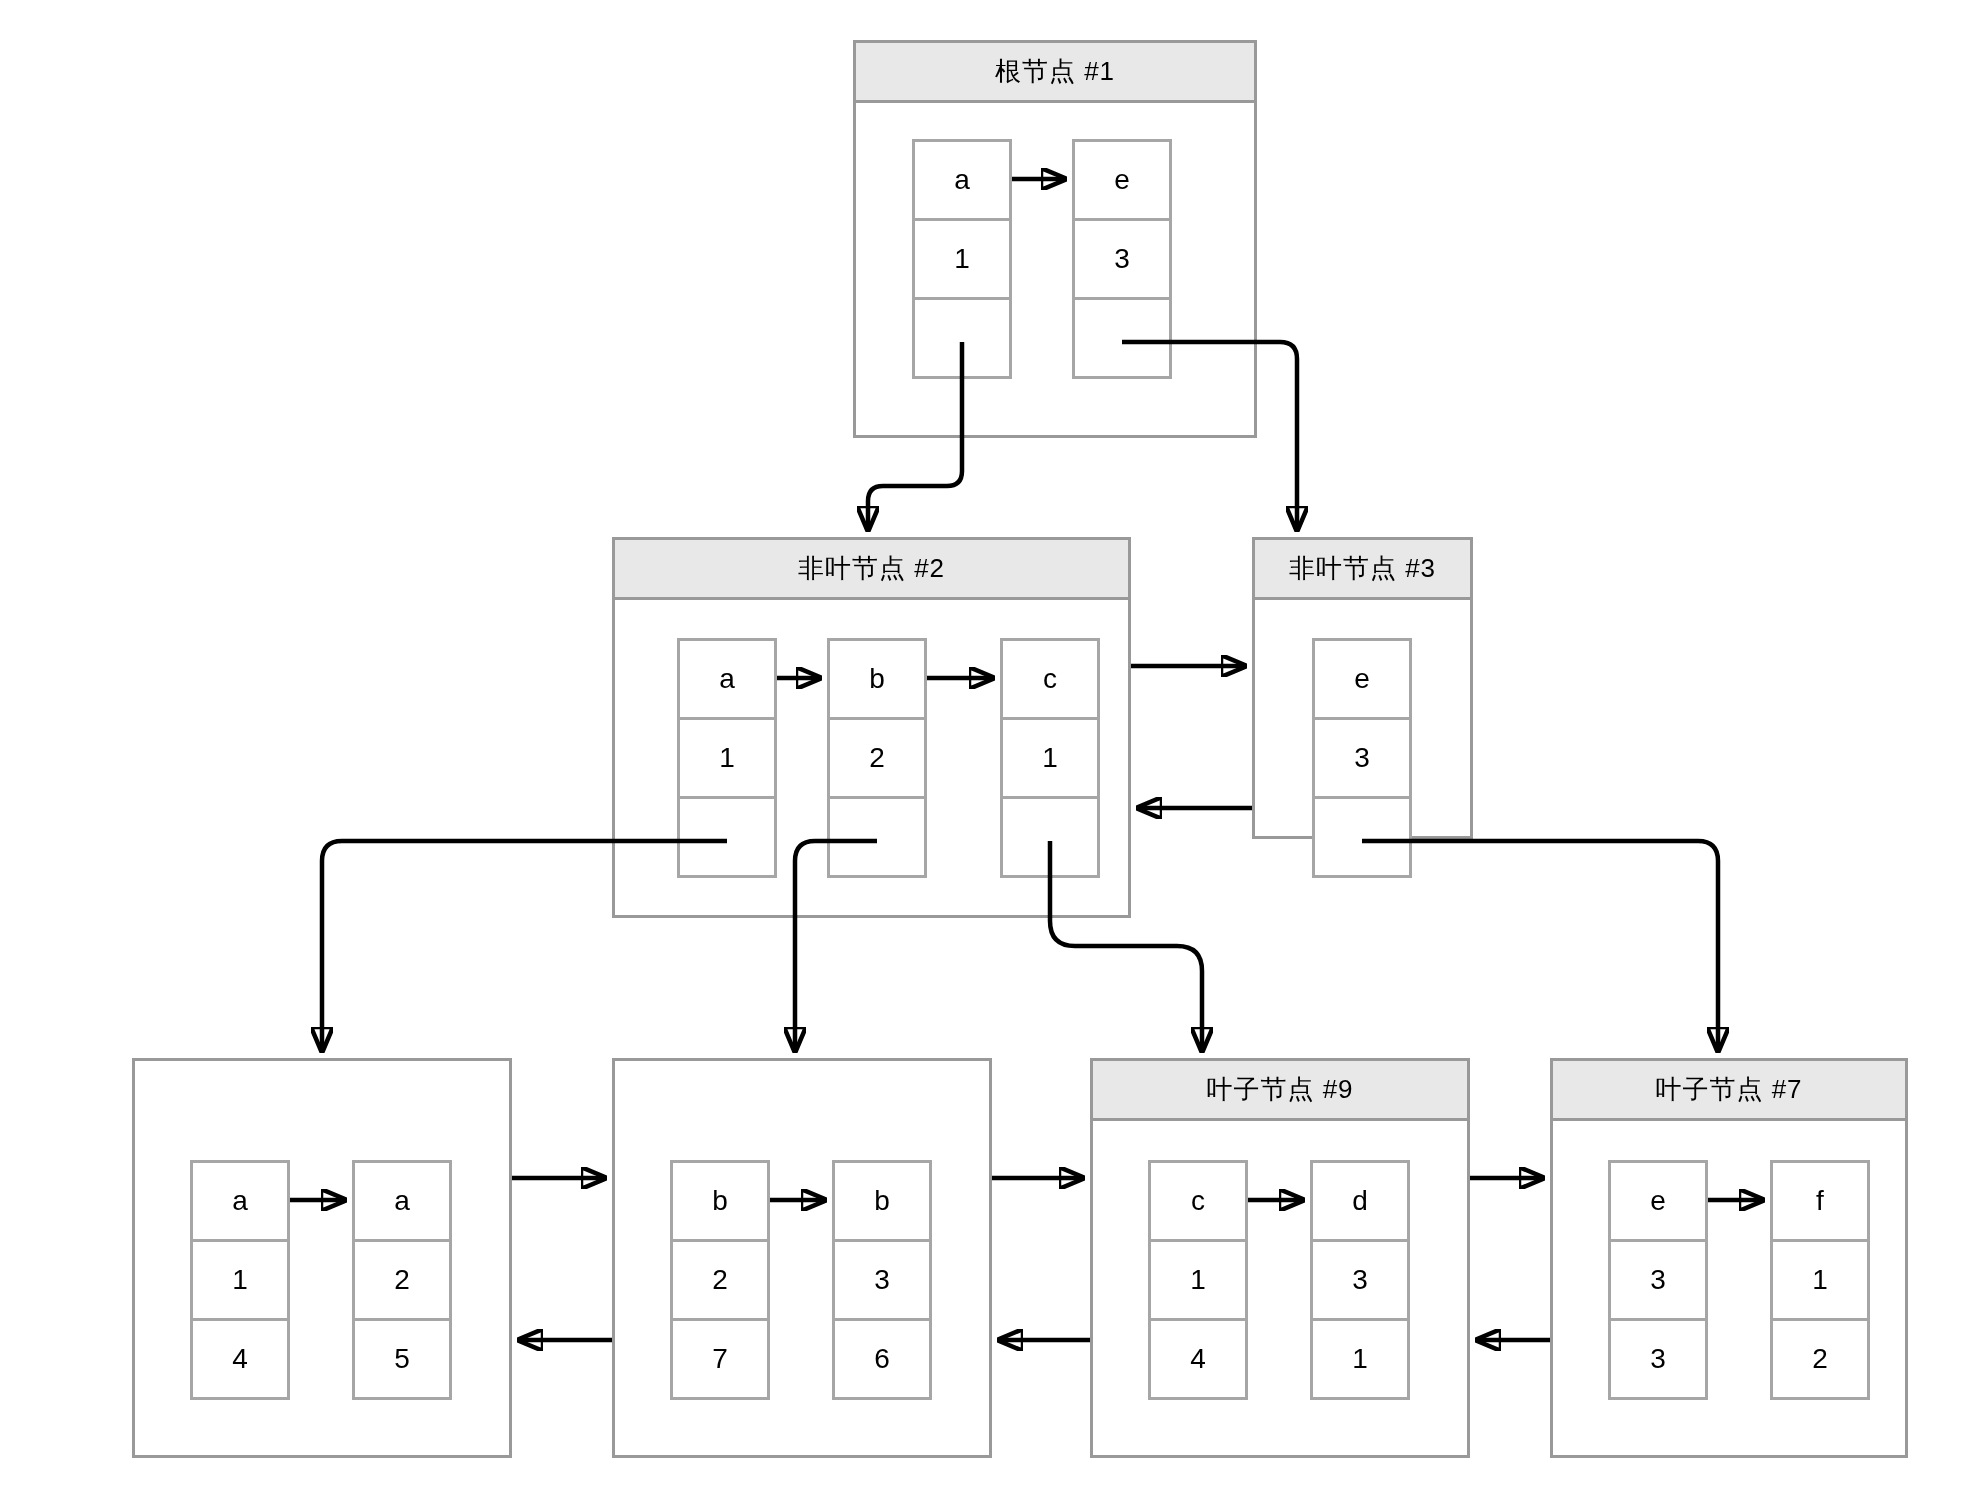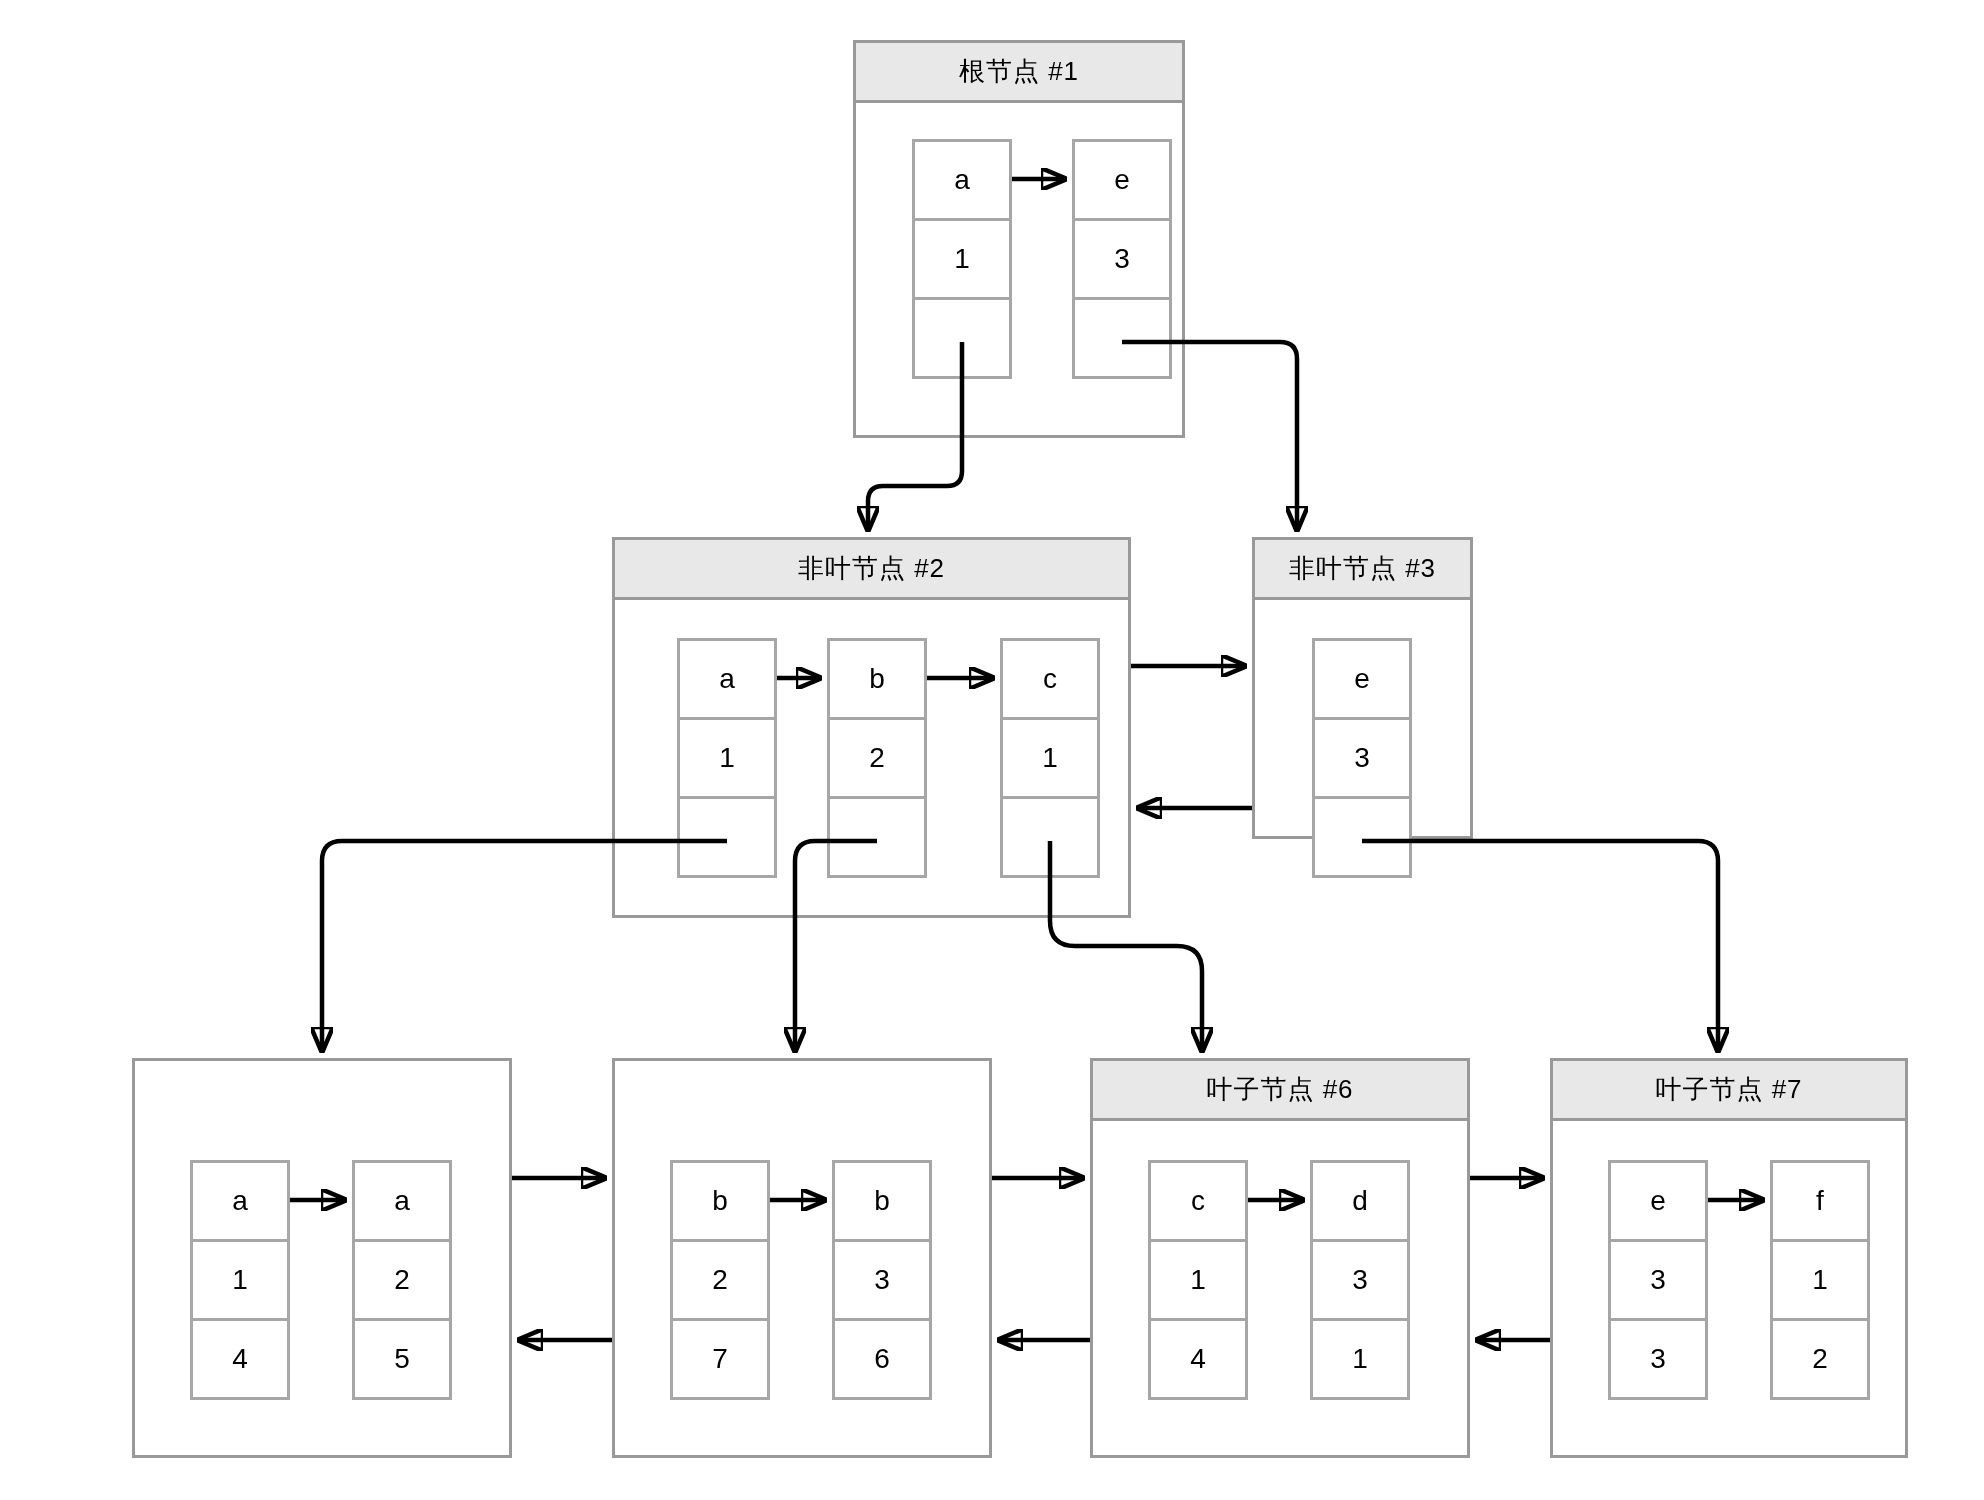--- a/index.html
+++ b/index.html
@@ -49,21 +49,21 @@
     display: flex;
     align-items: center;
     justify-content: center;
     font-size: 28px;
     color: #000000;
   }
   .cell-row + .cell-row {
     border-top: 3px solid #a6a6a6;
   }
   
-  #node1 { left: 853px;  top: 40px;   width: 332px; height: 398px; }
+  #node1 { left: 853px;  top: 40px;   width: 404px; height: 398px; }
   #node2 { left: 612px;  top: 537px;  width: 519px; height: 381px; }
   #node3 { left: 1252px; top: 537px;  width: 221px; height: 302px; }
   #node4 { left: 132px;  top: 1058px; width: 380px; height: 400px; }
   #node5 { left: 612px;  top: 1058px; width: 380px; height: 400px; }
   #node6 { left: 1090px; top: 1058px; width: 380px; height: 400px; }
   #node7 { left: 1550px; top: 1058px; width: 358px; height: 400px; }
   
   #node1 .cell { top: 96px; }
   #node2 .cell, #node3 .cell { top: 98px; }
   #node4 .cell, #node5 .cell, #node6 .cell, #node7 .cell { top: 99px; }
@@ -186,21 +186,21 @@
       <div class="cell-row">7</div>
     </div>
     <div class="cell c1">
       <div class="cell-row">b</div>
       <div class="cell-row">3</div>
       <div class="cell-row">6</div>
     </div>
   </div>
 
   <div class="node" id="node6">
-    <div class="node-title">叶子节点 #6</div>
+    <div class="node-title">叶子节点 #9</div>
     <div class="cell c0">
       <div class="cell-row">c</div>
       <div class="cell-row">1</div>
       <div class="cell-row">4</div>
     </div>
     <div class="cell c1">
       <div class="cell-row">d</div>
       <div class="cell-row">3</div>
       <div class="cell-row">1</div>
     </div>

